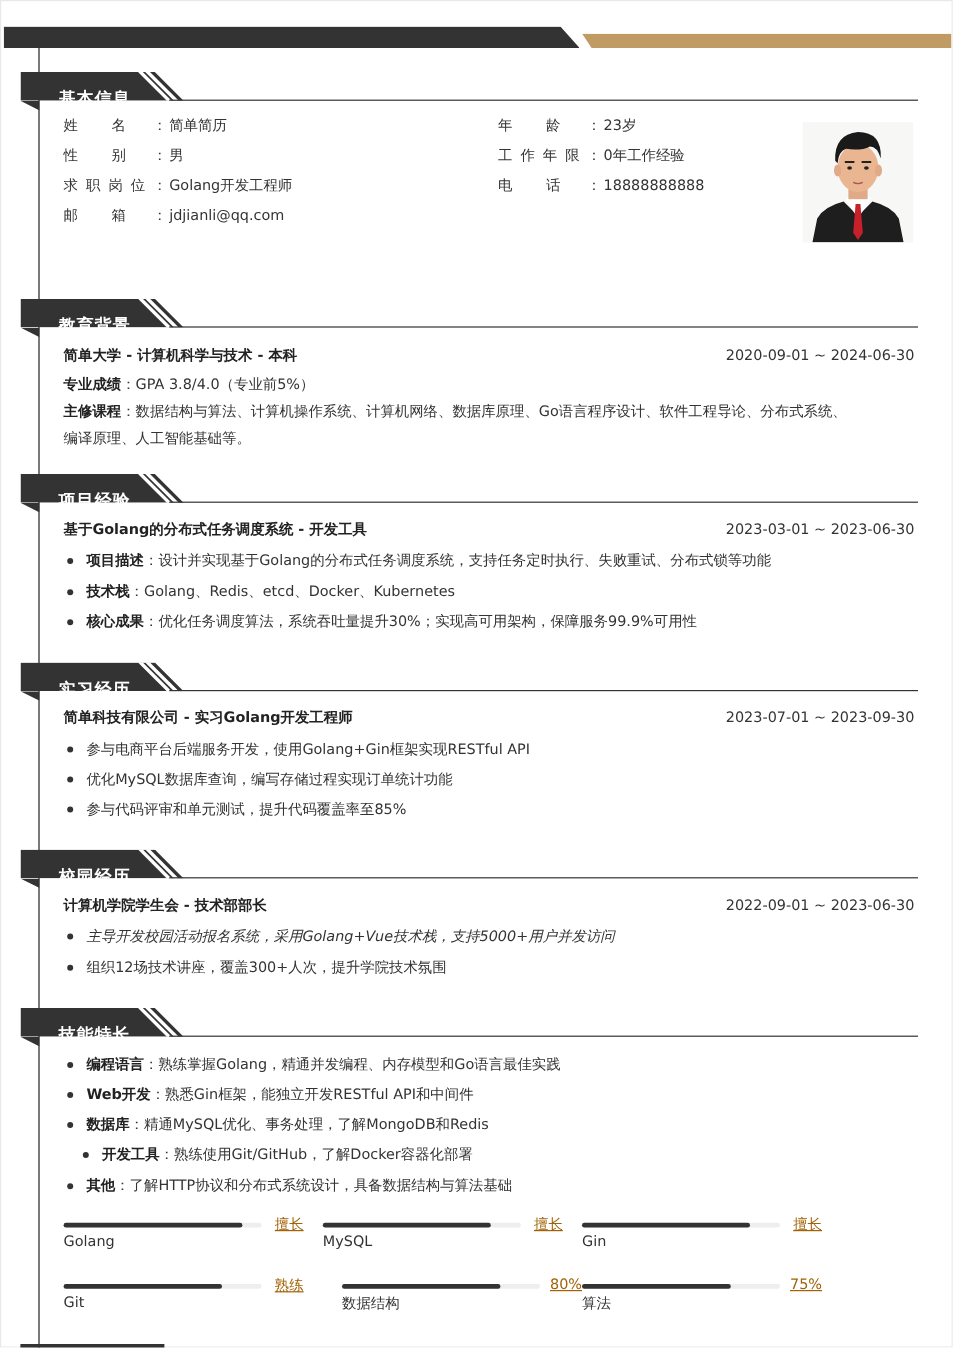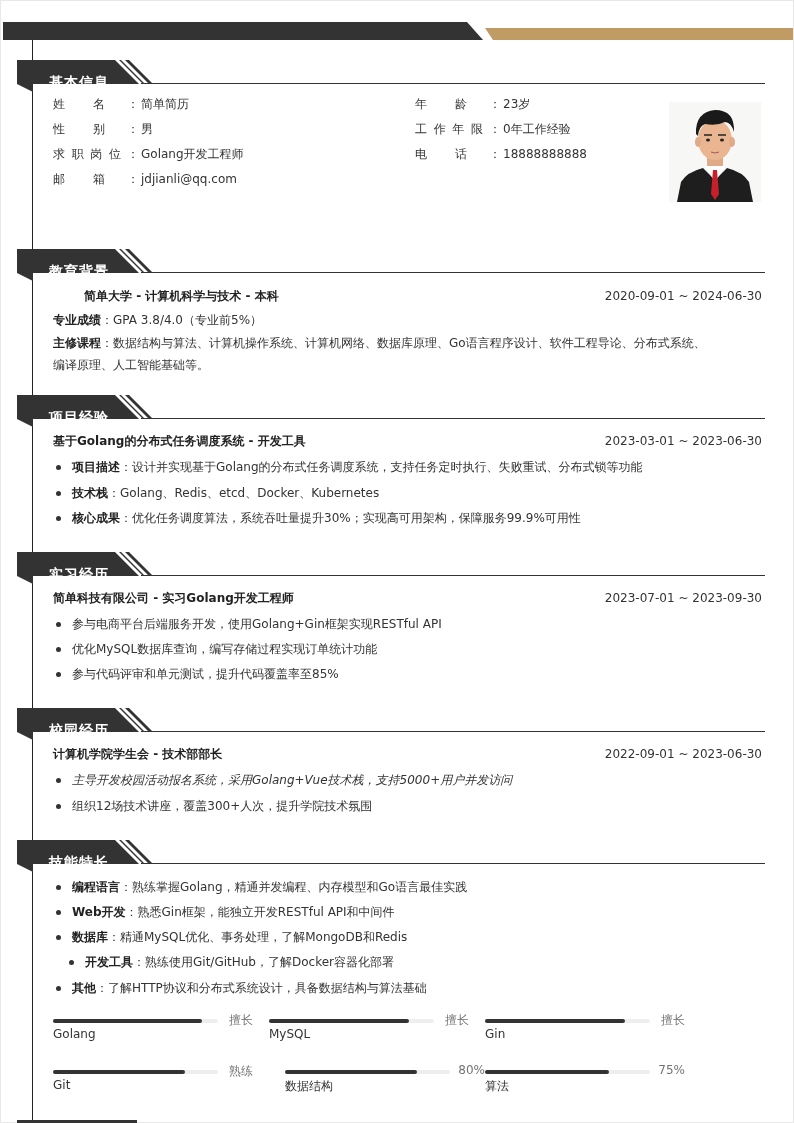--- a/index.html
+++ b/index.html
@@ -39,21 +39,21 @@
   .photo { position: absolute; left: 668px; top: 101px; width: 92px; height: 100px; background: #f6f6f6; overflow: hidden; }
 
   .bullet-row { position: absolute; left: 42px; font-size: 12px; line-height: 16px; white-space: nowrap; color: #333; }
   .bullet-row::before { content: ""; position: absolute; left: 0; top: 6px; width: 5px; height: 5px; border-radius: 50%; background: #333; }
   .bullet-row .txt { margin-left: 16px; display: inline-block; text-align: right; }
 
   
   .skill { position: absolute; width: 200px; height: 40px; }
   .skill-track { position: absolute; left: 0; top: 5px; width: 165px; height: 4px; background: #eeeeee; border-radius: 2px; }
   .skill-fill { position: absolute; left: 0; top: 0; height: 4px; background: #333333; border-radius: 2px; }
-  .skill-level { position: absolute; right: 0; top: -2px; font-size: 12px; color: #737373; }
+  .skill-level { position: absolute; right: 0; top: -2px; font-size: 12px; color: #a16207; text-decoration: underline; }
   .skill-name { position: absolute; left: 0; top: 13px; font-size: 12px; color: #333; }
 
   .bottom-bar { position: absolute; left: 16px; top: 1119px; width: 120px; height: 4px; background: #333; }
 </style>
 </head>
 <body>
 
 <div class="page">
 
   <div class="top-bar-dark"></div>
@@ -150,21 +150,21 @@
   <div class="section" style="top:248px;">
     <div class="sec-head">
       <div class="sec-title-bg"></div>
       <div class="sec-slash" style="left:98px;"></div>
       <div class="sec-slash" style="left:104px;"></div>
       <div class="sec-fold"></div>
       <div class="sec-line"></div>
       <span class="sec-title">教育背景</span>
     </div>
   </div>
-  <div class="row bold" style="left:52px; top:287px;margin-left:31px;">简单大学 - 计算机科学与技术 - 本科</div>
+  <div class="row bold" style="left:52px; top:287px;">简单大学 - 计算机科学与技术 - 本科</div>
   <div class="row" style="left:auto; right:31px; top:287px;">2020-09-01 ~ 2024-06-30</div>
   <div class="row" style="left:52px; top:311px;">
     <span class="bold">专业成绩</span><span>：GPA 3.8/4.0（专业前5%）</span>
   </div>
   <div class="row" style="left:52px; top:334px;">
     <span class="bold">主修课程</span><span>：数据结构与算法、计算机操作系统、计算机网络、数据库原理、Go语言程序设计、软件工程导论、分布式系统、</span>
   </div>
   <div class="row" style="left:52px; top:356px;">编译原理、人工智能基础等。</div>
 
   <div class="section" style="top:394px;">

